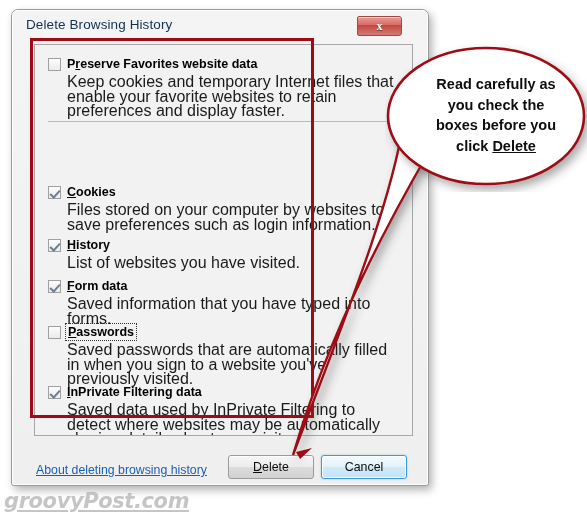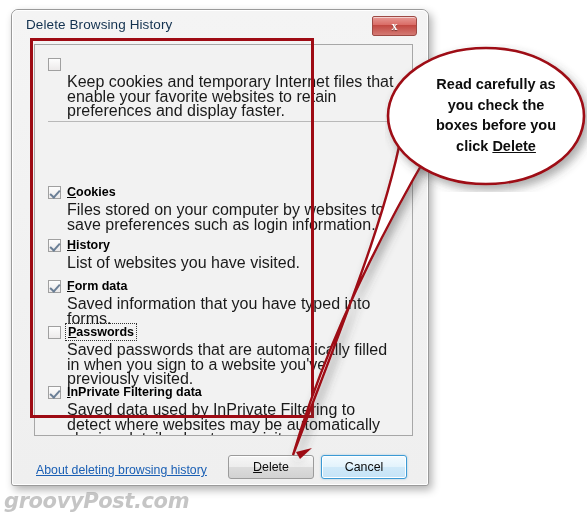--- a/index.html
+++ b/index.html
@@ -30,21 +30,21 @@
   #dialog-inner {
     position: absolute;
     inset: 0;
     border: 1px solid #ffffff;
     border-radius: 6px 6px 2px 2px;
     background: linear-gradient(#f4f4f4, #efefef);
   }
 
   .titlebar {
     position: absolute;
-    left: 0; top: 0; right: 1px; height: 30px;
+    left: 0; top: 0; right: 16px; height: 30px;
   }
   .title-text {
     position: absolute;
     left: 13px; top: 6px;
     font-size: 13.5px;
     color: #12314f;
     letter-spacing: 0.1px;
     white-space: nowrap;
   }
 
@@ -220,20 +220,21 @@
   #watermark {
     position: absolute;
     left: 4px; top: 489px;
     font-size: 21px;
     font-weight: bold;
     font-style: italic;
     color: rgba(150,150,150,0.55);
     text-shadow: 0 1px 0 rgba(255,255,255,0.9);
     letter-spacing: -0.4px;
     font-family: "DejaVu Sans", sans-serif;
+    text-decoration: underline;
   }
 </style>
 </head>
 <body>
 
 <div id="stage">
 
   <div id="dialog">
     <div id="dialog-inner">
 
@@ -242,20 +243,21 @@
         <div class="close-btn">
           <div class="close-x">x</div>
         </div>
       </div>
 
       <div id="listpanel">
 
         <div class="item" style="top:12px;">
           <div class="item-head">
             <div class="cbox"></div>
+            <div class="item-label"><span>P</span><span class="u">r</span><span>eserve Favorites website data</span></div>
           </div>
           <div class="item-desc">Keep cookies and temporary Internet files that enable your favorite websites to retain preferences and display faster.</div>
         </div>
 
         <div class="sep" style="top:76px;"></div>
 
 
         <div class="item" style="top:140px;">
           <div class="item-head">
             <div class="cbox checked"></div>

